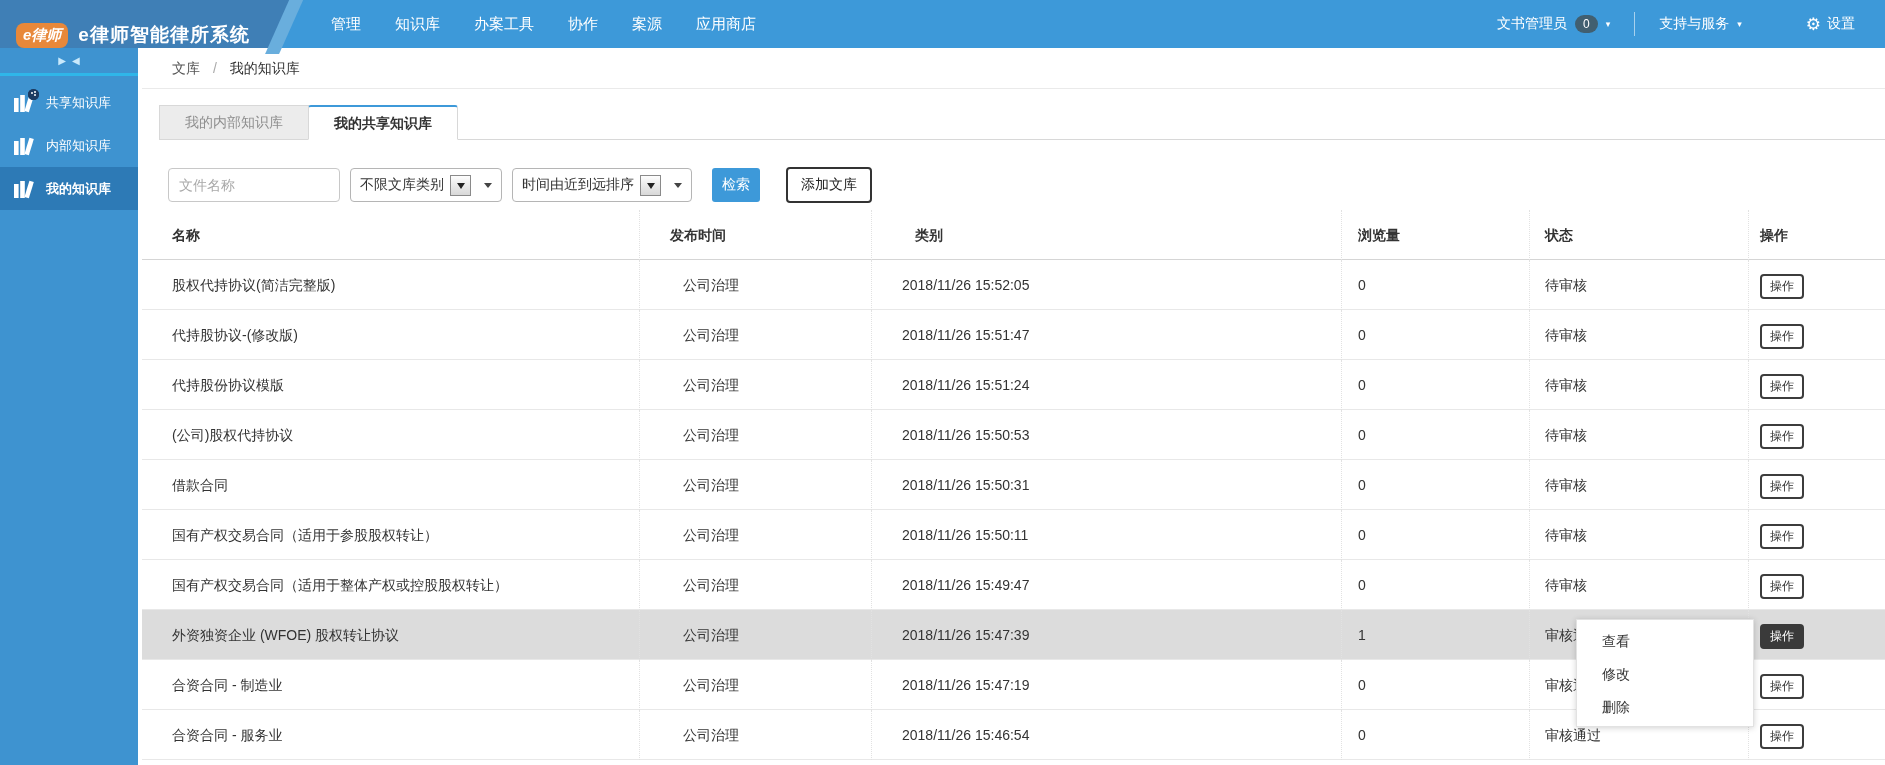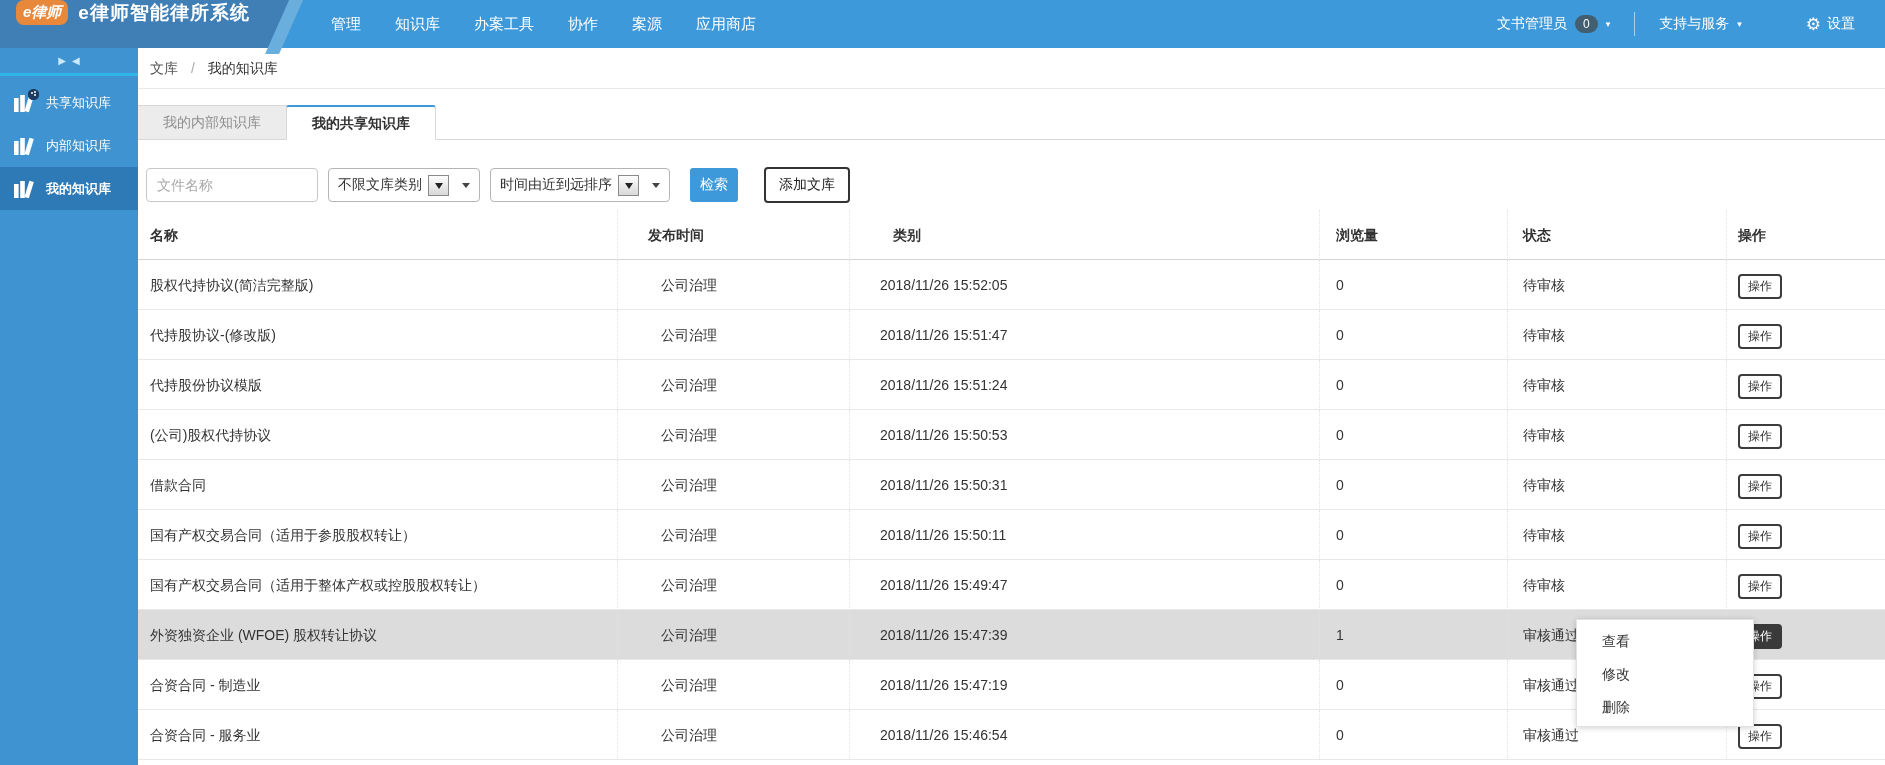--- a/index.html
+++ b/index.html
@@ -3,21 +3,21 @@
 <meta charset="utf-8">
 <style>
   * { margin:0; padding:0; box-sizing:border-box; }
   html,body { width:1885px; height:765px; overflow:hidden; }
   body { position:relative; background:#fff; font-family:"Liberation Sans","DejaVu Sans",sans-serif; color:#333; }
 
   
   .topbar { position:relative; height:48px; background:#3d99d9; display:flex; align-items:center; color:#fff; z-index:20; }
   .logo-zone { position:relative; width:300px; height:48px; flex:none; background:#3f7fb6;
                clip-path:polygon(0 0,300px 0,274px 48px,0 48px);
-               display:flex; align-items:flex-start; padding-left:16px; }
+               display:flex; align-items:flex-end; padding-left:16px; }
   .logo-slash { position:absolute; left:278px; top:-4px; width:14px; height:58px; background:#69aedd; transform:skewX(-24deg); }
   .logo-badge { background:#e8883a; color:#fff; font-weight:bold; font-style:italic; font-size:15px; padding:3px 7px; border-radius:8px; flex:none; }
   .app-title { margin-left:10px; font-size:19px; font-weight:bold; letter-spacing:1px; white-space:nowrap; }
   .topnav { display:flex; margin-left:14px; }
   .nav-item { position:relative; padding:16px 17px; line-height:48px; font-size:15px; cursor:pointer; white-space:nowrap; }
   .nav-item.active::after { content:""; position:absolute; left:16px; right:16px; bottom:7px; height:2px; background:#fff; }
   .topbar-right { margin-left:auto; display:flex; align-items:center; padding-right:30px; font-size:14px; }
   .user-group { display:flex; align-items:center; gap:8px; cursor:pointer; }
   .badge { background:#415f70; border-radius:10px; padding:2px 8px; font-size:12px; line-height:14px; }
   .caret { font-size:9px; line-height:1; }
@@ -33,21 +33,21 @@
   .side-menu { margin-top:5px; }
   .side-item { height:43px; display:flex; align-items:center; gap:9px; padding-left:13px; color:#fff; font-size:13px; cursor:pointer; white-space:nowrap; }
   .side-item.active { background:#2d7ab6; font-weight:bold; }
   .books-wrap { position:relative; width:24px; height:20px; flex:none; }
   .icon-badge { position:absolute; top:-4px; right:-2px; width:11px; height:11px; background:#1d3c63; border-radius:50%;
                 box-shadow:inset 0 0 0 1px #1d3c63; }
   .icon-badge::after { content:""; position:absolute; left:3px; top:3px; width:2px; height:2px; background:#fff; border-radius:50%;
                 box-shadow:3px -1px 0 #fff, 3px 2px 0 #fff; }
 
   
-  .main { margin-left:84px; height:605px; background:#fff; position:relative;padding-left:36px; }
+  .main { margin-left:106px; height:605px; background:#fff; position:relative;padding-left:36px; }
   .breadcrumb { height:41px; line-height:41px; padding-left:30px; font-size:14px; border-bottom:1px solid #eaeaea; }
   .crumb-root { color:#555; cursor:pointer; }
   .crumb-sep { color:#aaa; margin:0 9px; }
   .crumb-current { color:#333; }
 
   .tabbar { margin:16px 0 0 17px; display:flex; align-items:flex-end; border-bottom:1px solid #d8d8d8; }
   .tab { height:35px; line-height:33px; padding:0 25px; background:#ececec; border:1px solid #d8d8d8;
          margin-bottom:-1px; color:#8f8f8f; font-size:14px; cursor:pointer; white-space:nowrap; }
   .tab.active { background:#fff; color:#333; font-weight:bold; border-top:2px solid #3d99d9; border-bottom:1px solid #fff;
          border-radius:3px 3px 0 0; margin-left:-1px; }

